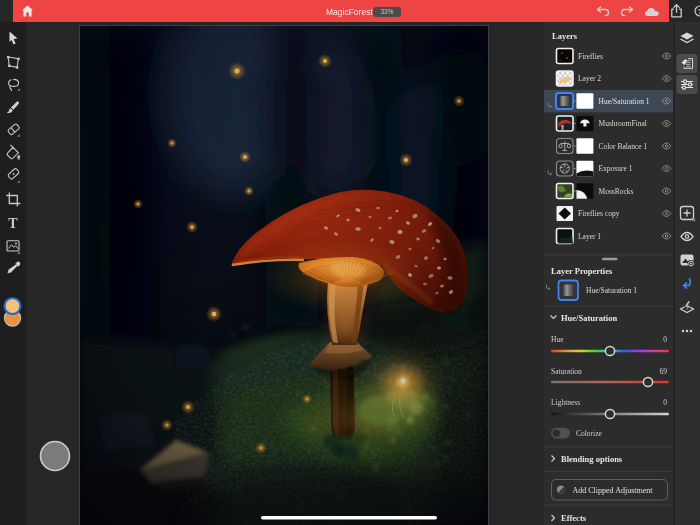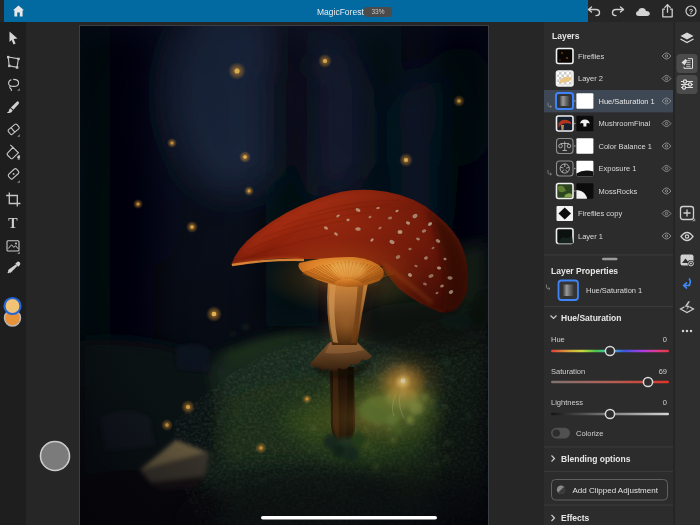--- a/index.html
+++ b/index.html
@@ -1,21 +1,21 @@
 <!DOCTYPE html>
 <html><head>
 <meta charset="utf-8">
 <style>
   html,body{margin:0;padding:0;}
   body{width:700px;height:525px;background:#262626;font-family:"Liberation Sans",sans-serif;position:relative;overflow:hidden;}
   .abs{position:absolute;}
-  #topbar{left:4px;top:0;width:584px;height:22px;background:#0369a1;}
+  #topbar{left:13px;top:0;width:656px;height:22px;background:#ef4444;}
   #toolbar{left:0;top:22px;width:26px;height:503px;background:#1e1e1e;}
   #canvas{left:80px;top:26px;width:408px;height:499px;background:#0c111c;outline:1px solid #3a3d42;}
-  #panel{left:544px;top:22px;width:129px;height:503px;background:#2c2c2c;}
+  #panel{left:544px;top:22px;width:129px;height:503px;background:#2c2c2c;font-family:Liberation Serif, serif;}
   #strip{left:674px;top:22px;width:26px;height:503px;background:#2e2e2e;}
   svg{display:block;}
 </style>
 </head>
 <body>
 
 <div id="topbar" class="abs">
   <svg class="abs" style="left:9px;top:5px" width="11" height="12" viewBox="0 0 11 12">
     <path d="M5.5 0.5 L11 5.2 L9.6 5.2 L9.6 11.5 L6.8 11.5 L6.8 7.6 L4.2 7.6 L4.2 11.5 L1.4 11.5 L1.4 5.2 L0 5.2 Z" fill="#e8e8e8"></path>
   </svg>

